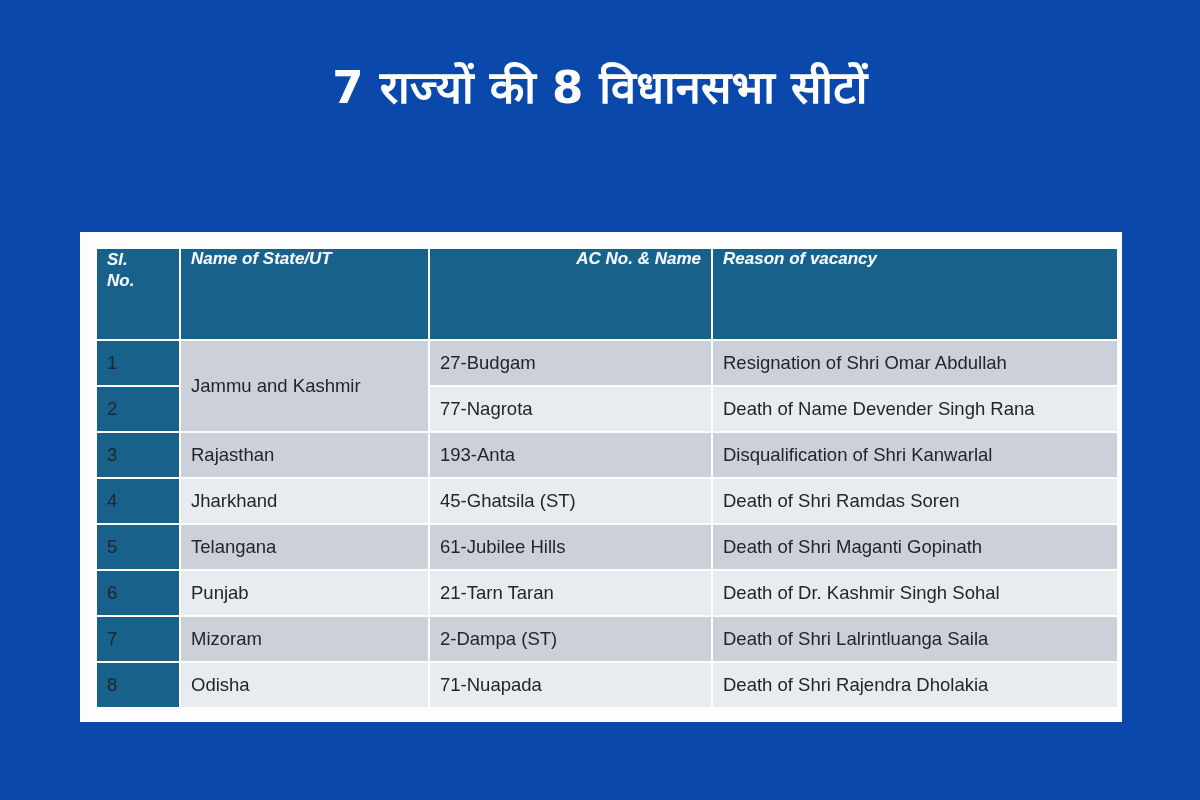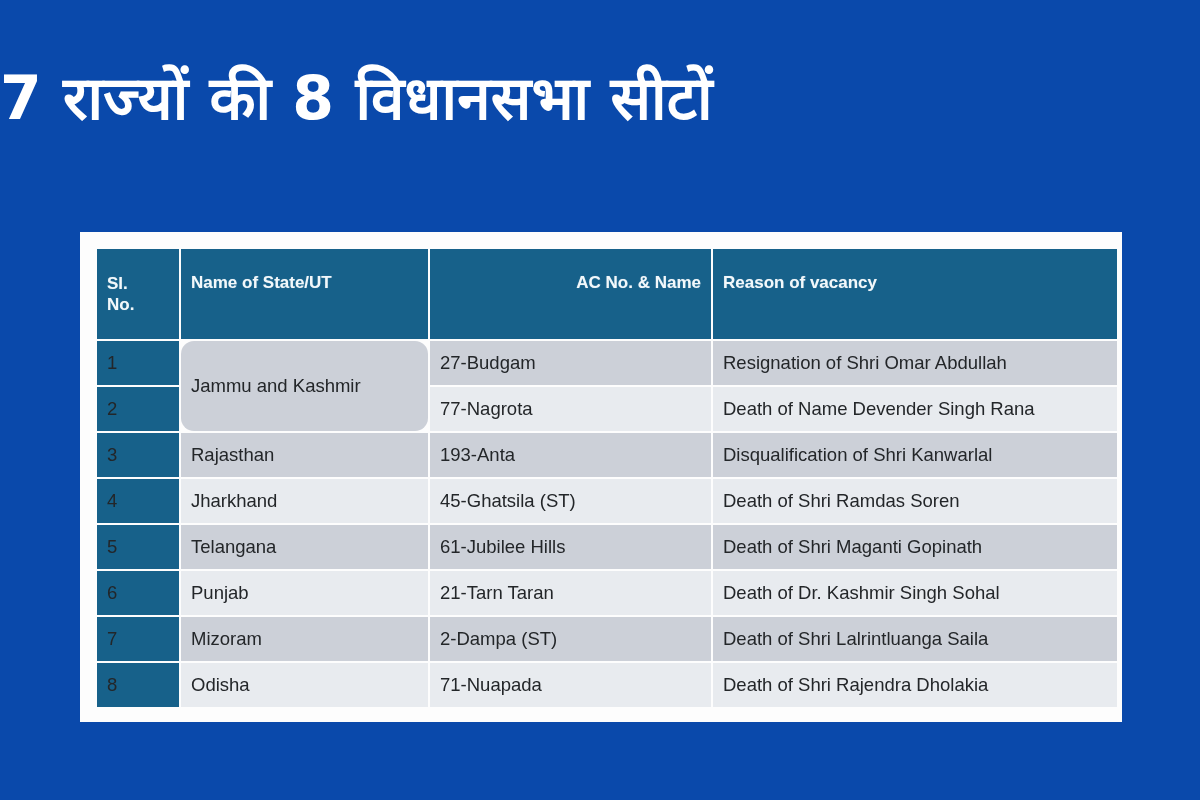--- a/index.html
+++ b/index.html
@@ -16,24 +16,24 @@
     overflow: hidden;
     position: relative;
   }
 
   
   #headline {
     position: absolute;
     left: 0;
     top: 56px;
     width: 1200px;
-    text-align: left;
+    text-align: center;
     color: #ffffff;
     font-weight: 700;
-    font-size: 60px;
+    font-size: 45px;
     line-height: 1.42;
     letter-spacing: 0.2px;
     font-family: "DejaVu Sans", "Liberation Sans", sans-serif;
   }
   #headline .hl-line {
     display: block;
     white-space: nowrap;
   }
 
   
@@ -59,22 +59,23 @@
   table.vacancy col.c-ac     { width: 281px; }
   table.vacancy col.c-reason { width: 404px; }
 
   table.vacancy thead th {
     background: #17618a;
     color: #f2f8fb;
     font-size: 17px;
     font-weight: 700;
     height: 90px;
     vertical-align: top;
-    padding: 24px 10px 0 10px;
+    padding: 0 10px 0 10px;
     text-shadow: 0 0 1px rgba(255,255,255,.35);
+    font-style: italic;
   }
   th.h-sl     { text-align: left;   padding-left: 18px; line-height: 1.25; }
   th.h-state  { text-align: left;   padding-left: 17px; }
   th.h-ac     { text-align: right; }
   th.h-reason { text-align: left; }
 
   table.vacancy tbody td {
     height: 44px;
     font-size: 18.5px;
     color: #232629;
@@ -97,21 +98,20 @@
   tr.row-dark  td.cell-state,
   tr.row-dark  td.cell-ac,
   tr.row-dark  td.cell-reason { background: #ccd0d8; }
   tr.row-light td.cell-state,
   tr.row-light td.cell-ac,
   tr.row-light td.cell-reason { background: #e8ebef; }
 
   td.cell-state.merged {
     background: #ccd0d8;
     vertical-align: middle;
-    border-radius: 13px;
   }
 </style>
 </head>
 <body>
 
 <div id="headline">
   <span class="hl-line">7 राज्यों की 8 विधानसभा सीटों</span>
 </div>
 
 <div id="table-card">

